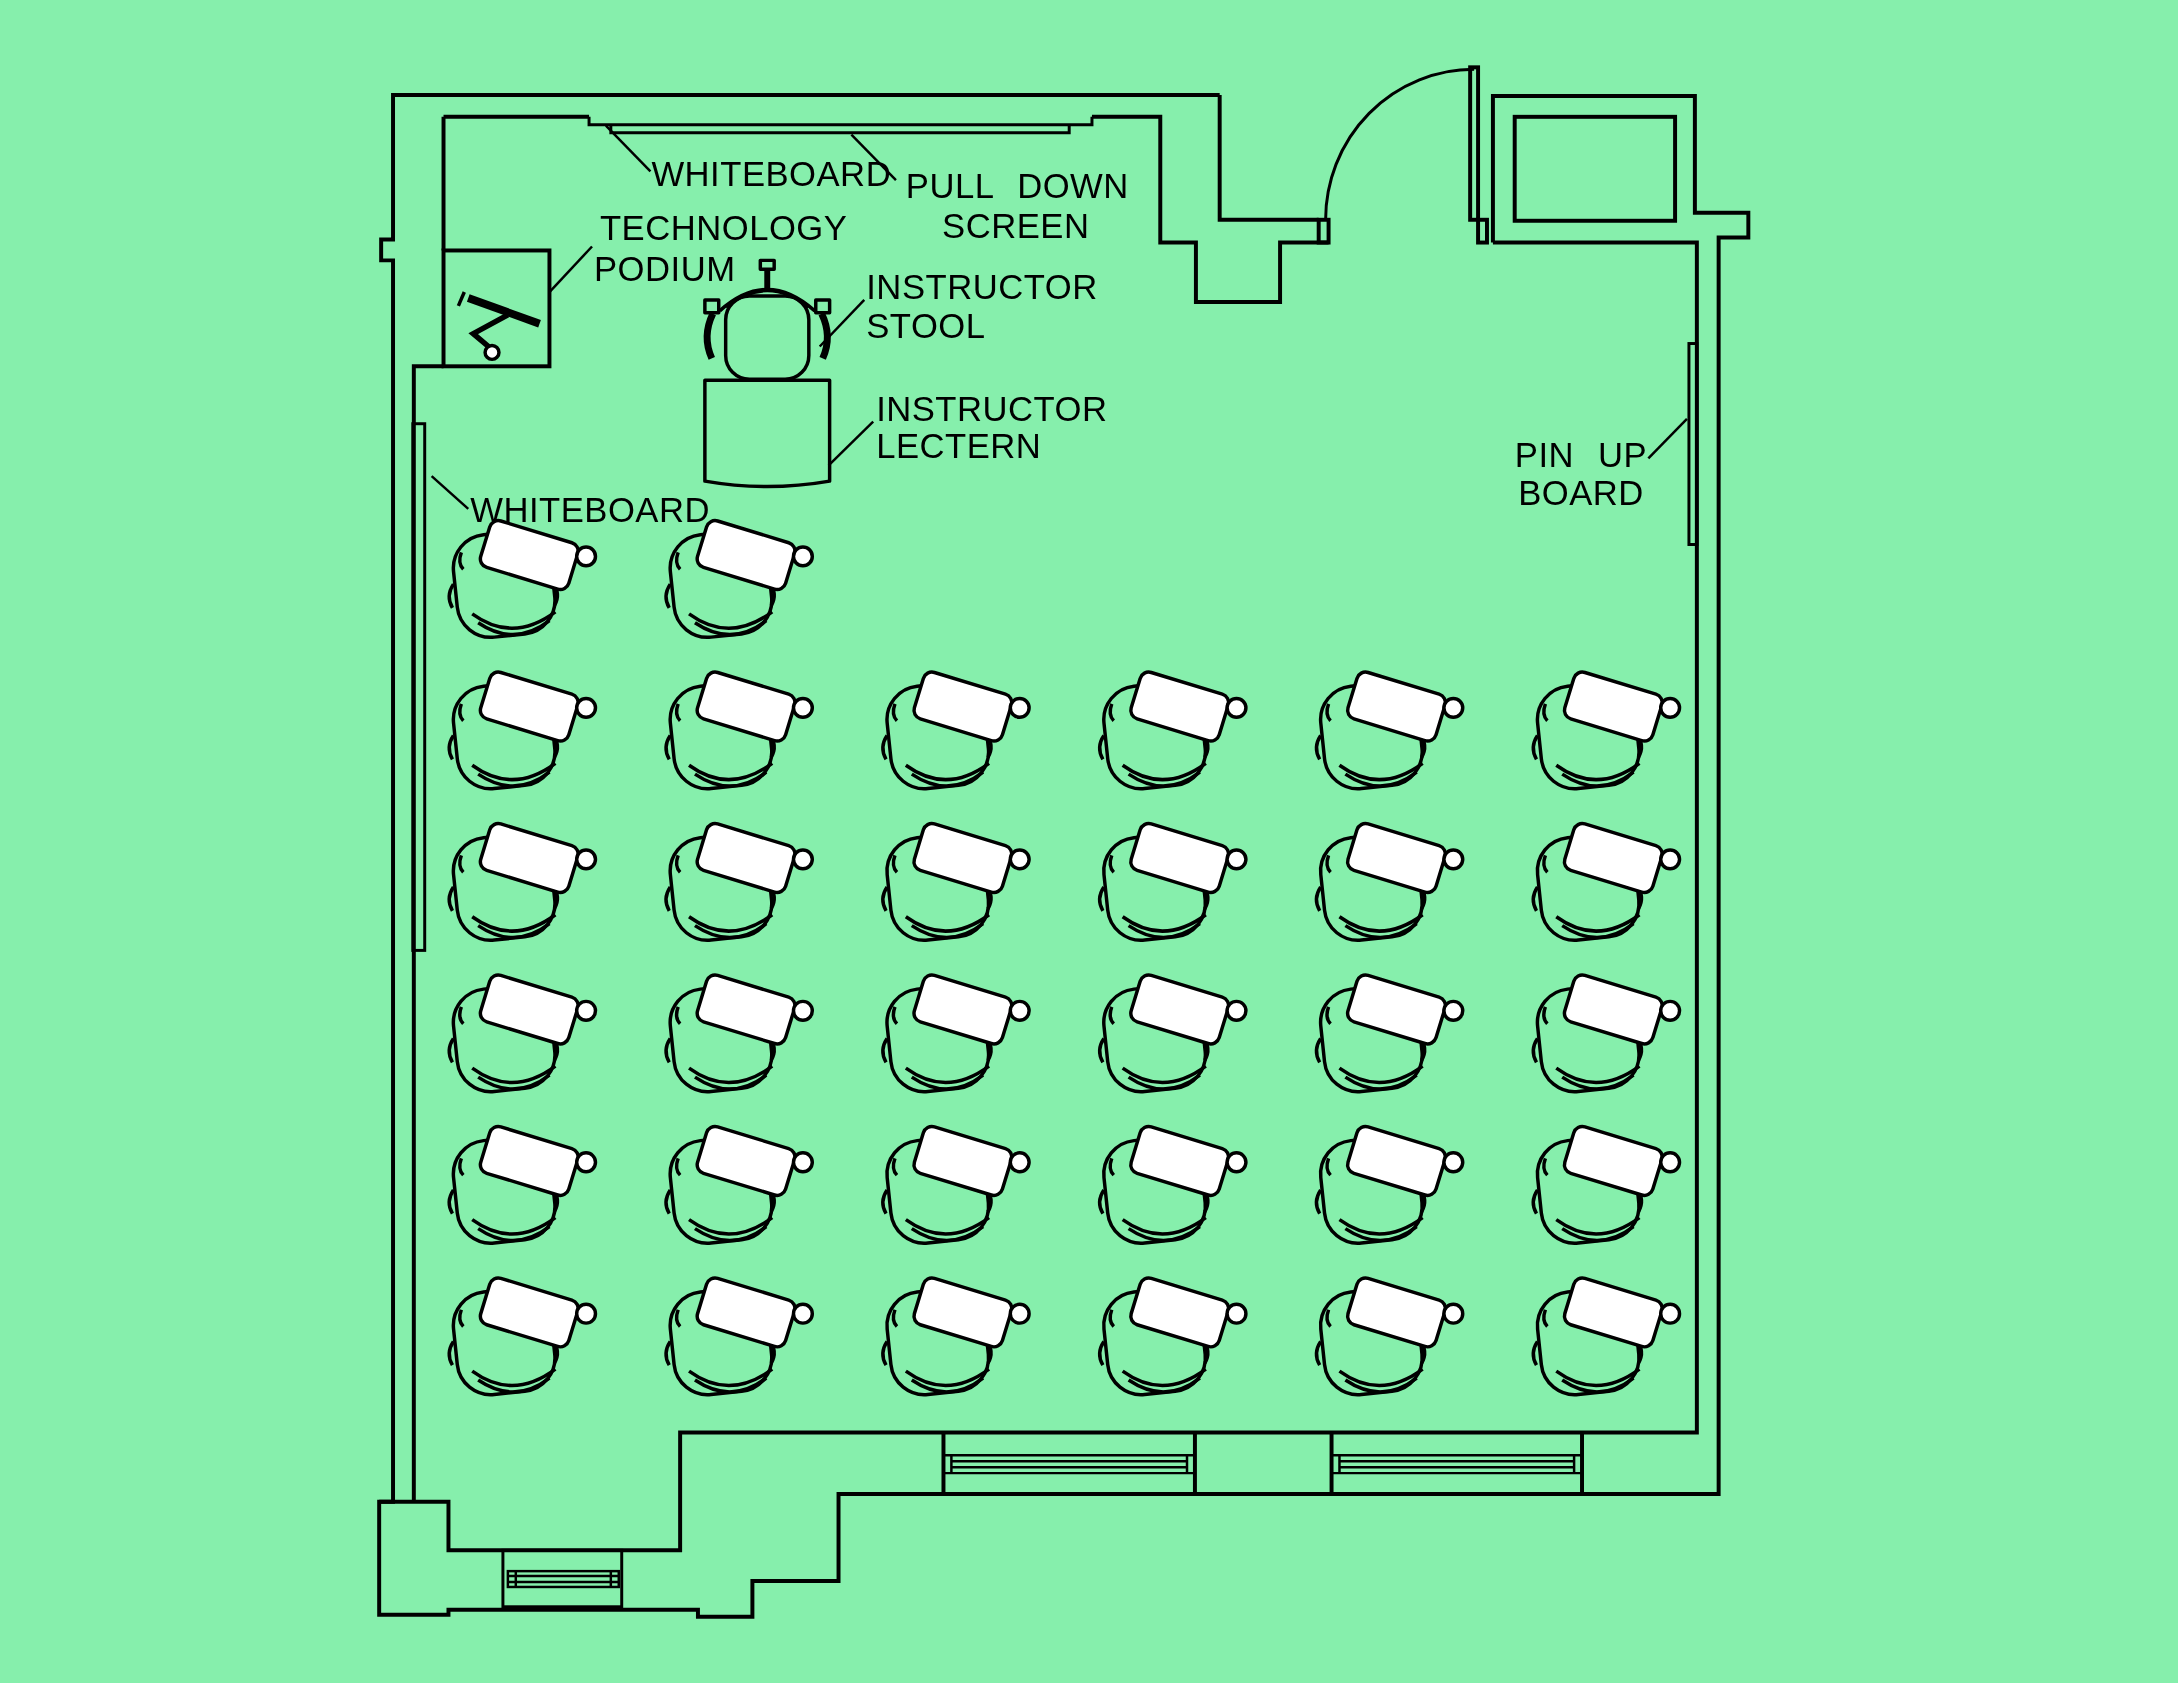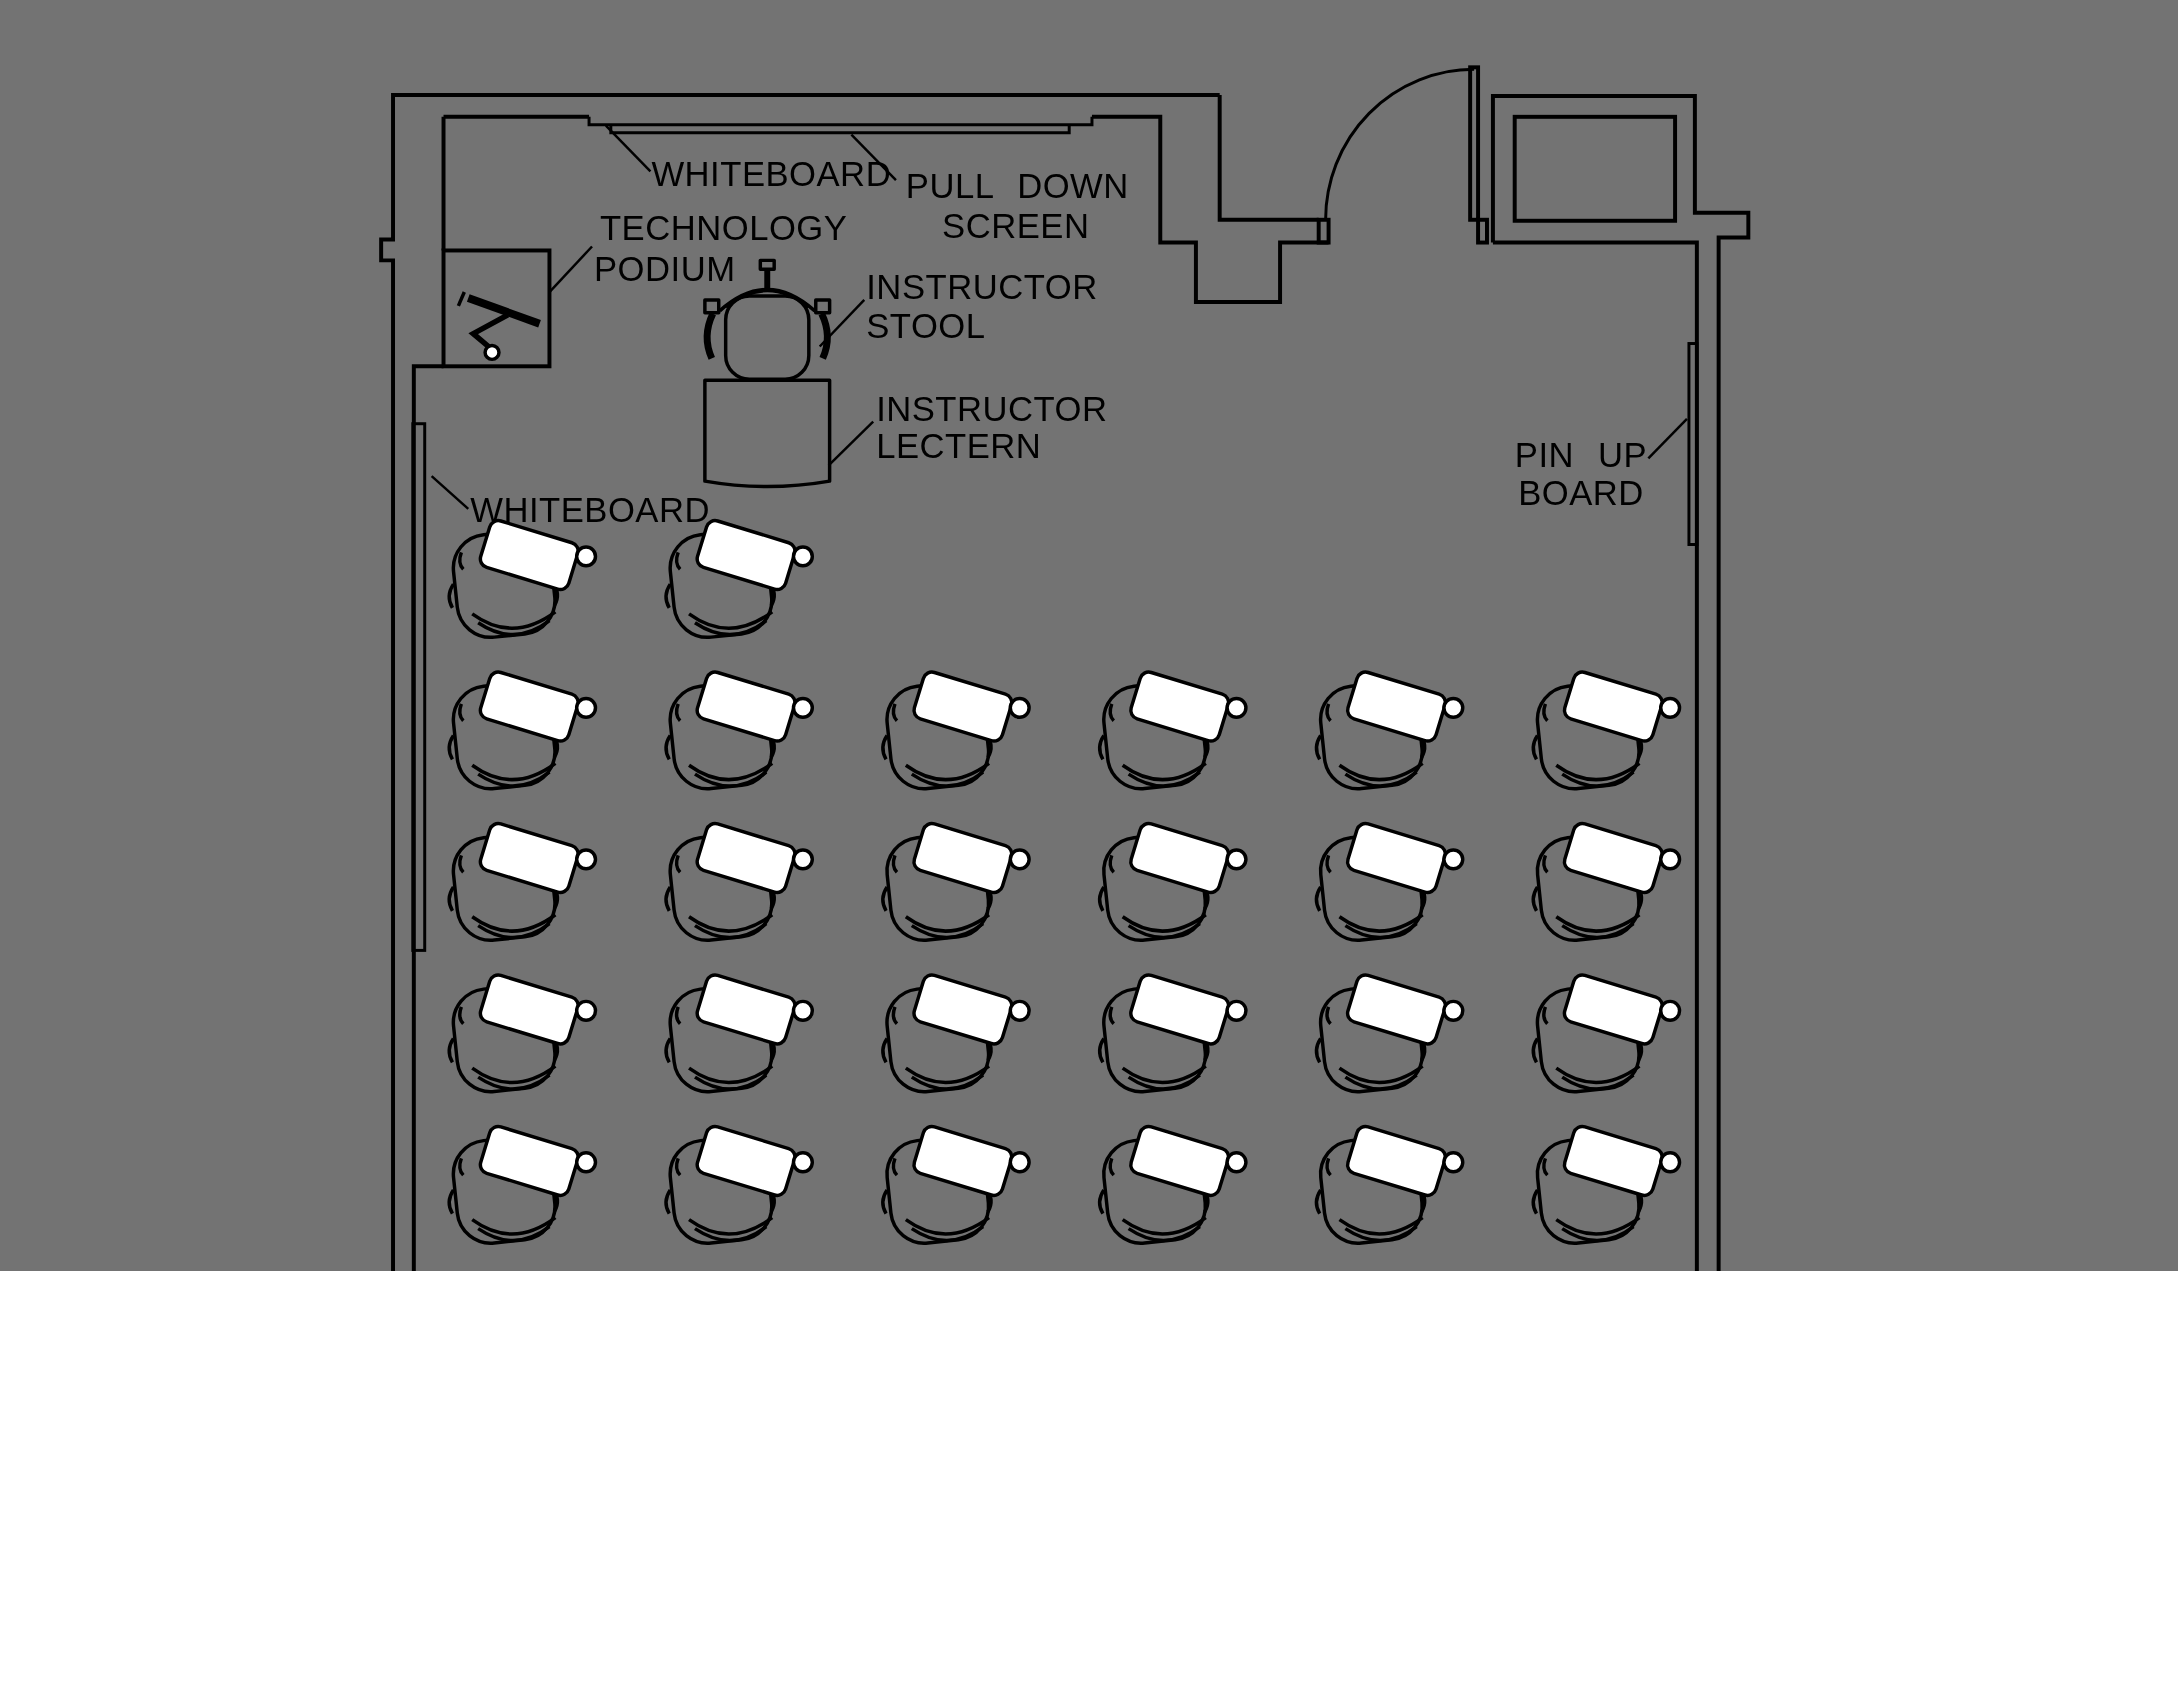--- a/index.html
+++ b/index.html
@@ -1,16 +1,16 @@
 <!DOCTYPE html>
 <html><head>
 <meta charset="utf-8">
 <style>
   html,body{margin:0;padding:0;background:#ffffff;}
-  .canvas{position:relative;width:2178px;height:1271px;background:#737373;overflow:hidden;}
+  .canvas{position:relative;width:2178px;height:1683px;background:#86efac;overflow:hidden;}
   svg{display:block;}
   .wall{fill:none;stroke:#000;stroke-width:4;stroke-linejoin:miter;stroke-linecap:butt;}
   .thin{fill:none;stroke:#000;stroke-width:3;stroke-linejoin:miter;}
   .glaz{fill:none;stroke:#000;stroke-width:2.5;}
   .furn{fill:none;stroke:#000;stroke-width:3.5;stroke-linejoin:round;}
   .leader{fill:none;stroke:#000;stroke-width:2.5;}
   .lbl{font-family:"Liberation Sans",sans-serif;font-size:35px;letter-spacing:0.5px;word-spacing:14px;fill:#000;stroke:none;}
   .lbl.mid{text-anchor:middle;}
   #chair-symbol *{stroke:#000;stroke-width:3.5;fill:none;}
   #chair-symbol .wht{fill:#fff;}

